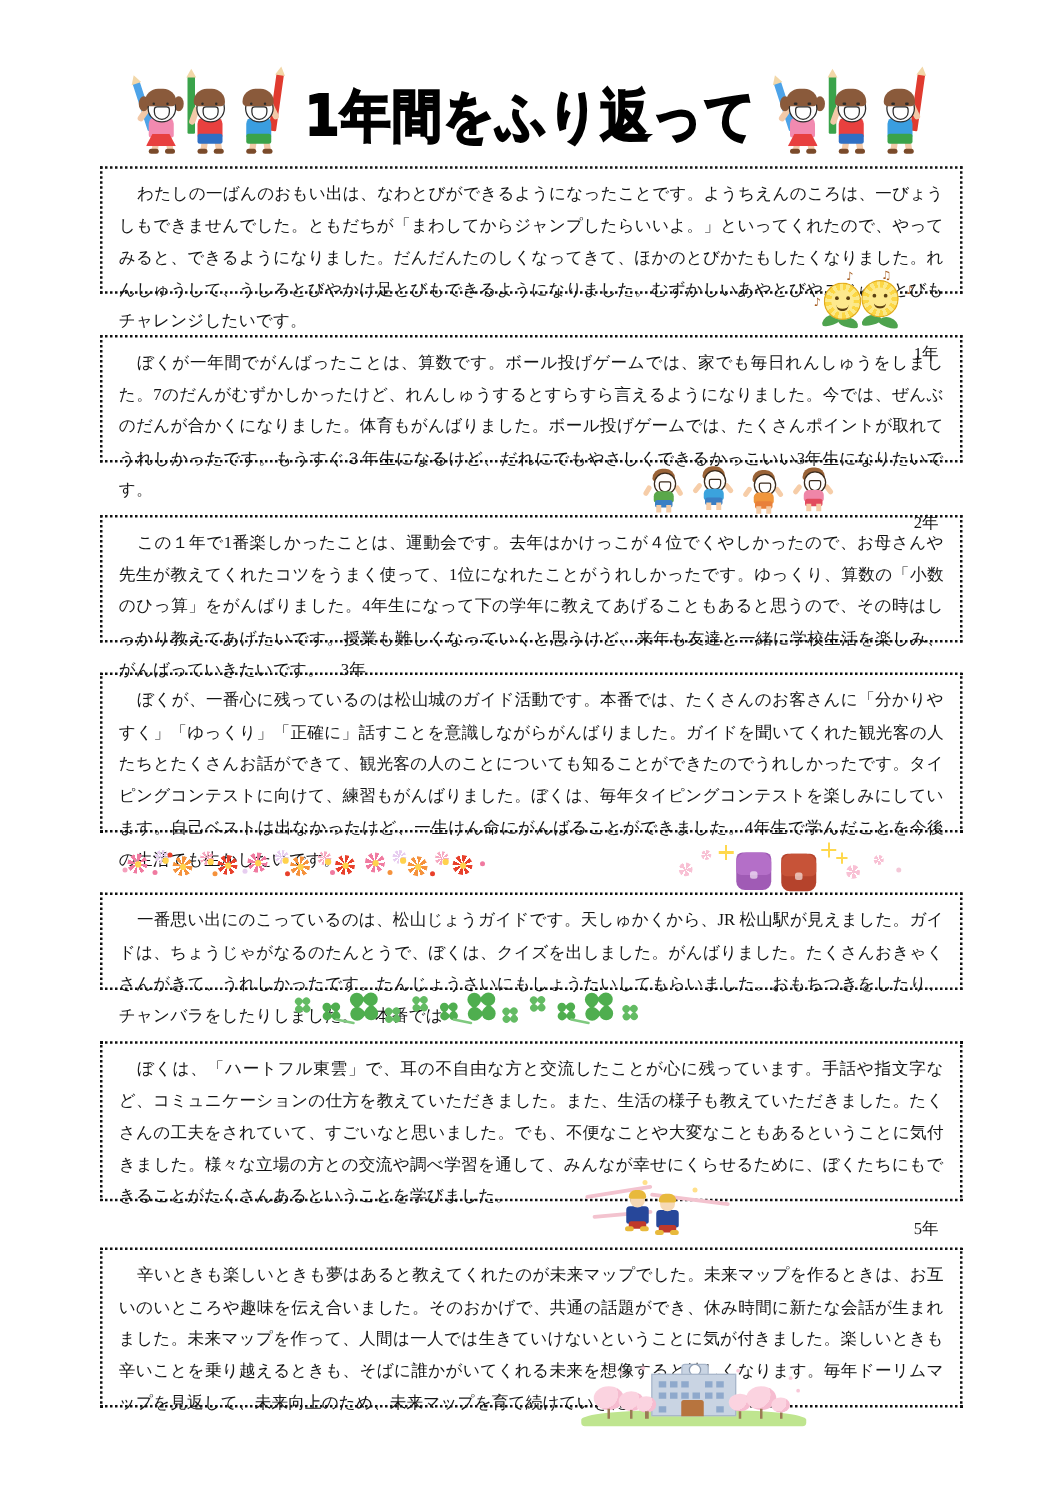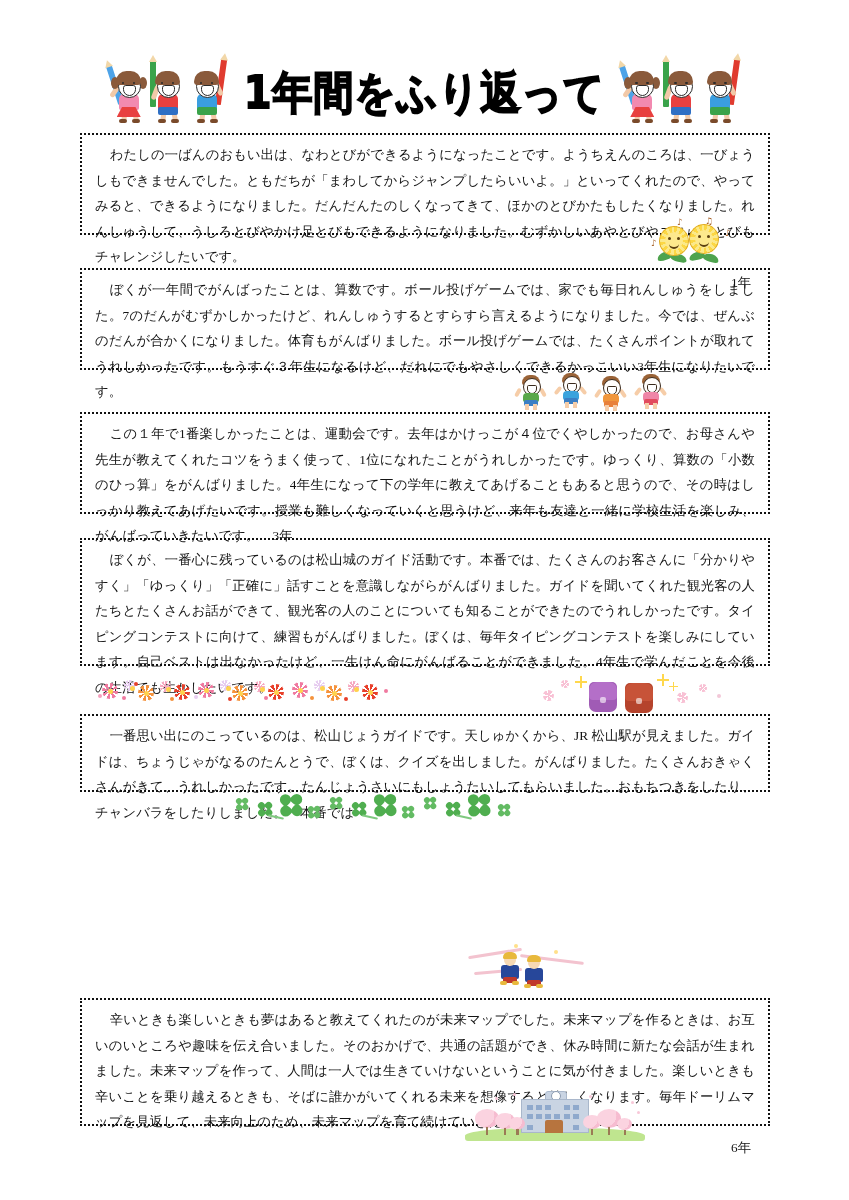--- a/index.html
+++ b/index.html
@@ -556,20 +556,21 @@
       <div class="sf-smile"></div>
     </div>
     <div class="note" style="left:6px; top:20px;">♪</div>
     <div class="note" style="left:32px; top:-1px;">♪</div>
     <div class="note" style="left:60px; top:-2px;">♫</div>
     <div class="note" style="left:80px; top:10px;">♪</div>
   </div>
 
   <div class="essay-box" style="left:80px; top:268px; width:690px; height:102px;">
     <p class="essay-text">ぼくが一年間でがんばったことは、算数です。ボール投げゲームでは、家でも毎日れんしゅうをしました。7のだんがむずかしかったけど、れんしゅうするとすらすら言えるようになりました。今では、ぜんぶのだんが合かくになりました。体育もがんばりました。ボール投げゲームでは、たくさんポイントが取れてうれしかったです。もうすぐ３年生になるけど、だれにでもやさしくできるかっこいい3年生になりたいです。</p>
+    <p class="grade-label">2年</p>
   </div>
 
   <div class="deco" style="left:518px; top:372px; width:170px; height:36px;">
     <div class="mini-kid" style="left:0px; top:2px;">
       <div class="mk-arm" style="left:-2px; transform:rotate(30deg);"></div>
       <div class="mk-arm" style="left:23px; transform:rotate(-30deg);"></div>
       <div class="mk-hair"></div>
       <div class="mk-head"></div>
       <div class="mk-mouth"></div>
       <div class="mk-body" style="background:#5aa84a;"></div>
@@ -742,20 +743,24 @@
         <i></i>
       </div>
     <div class="clover" style="left:266px;top:12px; width:12px; height:12px; --cc:#63bb63;">
         <i></i>
         <i></i>
         <i></i>
         <i></i>
       </div>
   </div>
 
+  <div class="essay-box" style="left:80px; top:833px; width:690px; height:128px;">
+    <p class="essay-text">ぼくは、「ハートフル東雲」で、耳の不自由な方と交流したことが心に残っています。手話や指文字など、コミュニケーションの仕方を教えていただきました。また、生活の様子も教えていただきました。たくさんの工夫をされていて、すごいなと思いました。でも、不便なことや大変なこともあるということに気付きました。様々な立場の方との交流や調べ学習を通して、みんなが幸せにくらせるために、ぼくたちにもできることがたくさんあるということを学びました。</p>
+    <p class="grade-label">5年</p>
+  </div>
 
   <div class="deco" style="left:468px; top:944px; width:120px; height:46px;">
     <div class="streamer" style="left:0px;  top:8px;  width:54px; transform:rotate(-9deg);"></div>
     <div class="streamer" style="left:52px; top:14px; width:64px; transform:rotate(7deg);"></div>
     <div class="streamer" style="left:6px;  top:26px; width:48px; transform:rotate(-5deg);"></div>
     <div class="doll" style="left:32px; top:10px;">
       <div class="d-body"></div>
       <div class="d-bottom"></div>
       <div class="d-head"></div>
       <div class="d-hat"></div>
@@ -769,21 +774,20 @@
       <div class="d-hat"></div>
       <div class="d-foot" style="left:0px;"></div>
       <div class="d-foot" style="left:12px;"></div>
     </div>
     <div class="fl-dot" style="background:#ffe08a; left:46px; top:0px;"></div>
     <div class="fl-dot" style="background:#ffe08a; left:86px; top:6px;"></div>
   </div>
 
   <div class="essay-box" style="left:80px; top:998px; width:690px; height:128px;">
     <p class="essay-text">辛いときも楽しいときも夢はあると教えてくれたのが未来マップでした。未来マップを作るときは、お互いのいところや趣味を伝え合いました。そのおかげで、共通の話題ができ、休み時間に新たな会話が生まれました。未来マップを作って、人間は一人では生きていけないということに気が付きました。楽しいときも辛いことを乗り越えるときも、そばに誰かがいてくれる未来を想像すると嬉しくなります。毎年ドーリムマップを見返して、未来向上のため、未来マップを育て続けていきたいです。</p>
-    <p class="grade-label">6年</p>
   </div>
 
   <div class="school-scene" style="left:465px; top:1095px;">
     <div class="school-ground"></div>
 
     <div class="school-roofbox"></div>
     <div class="school-clock"></div>
     <div class="school-bldg"></div>
 
     <div class="school-win" style="left:62px; bottom:31px;"></div>

